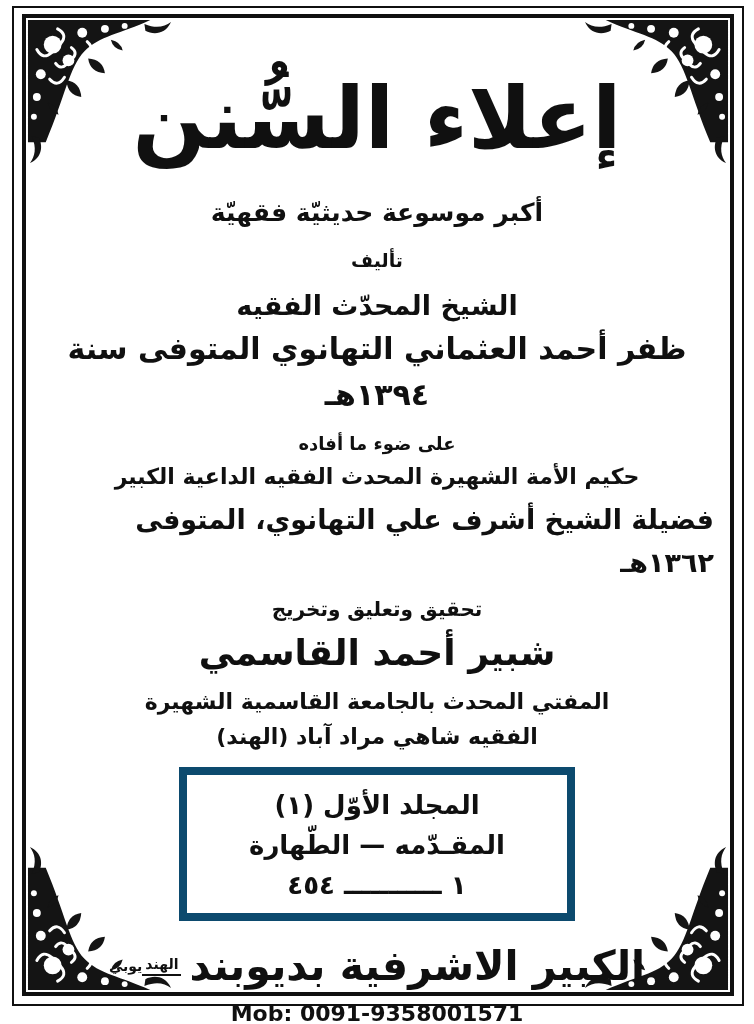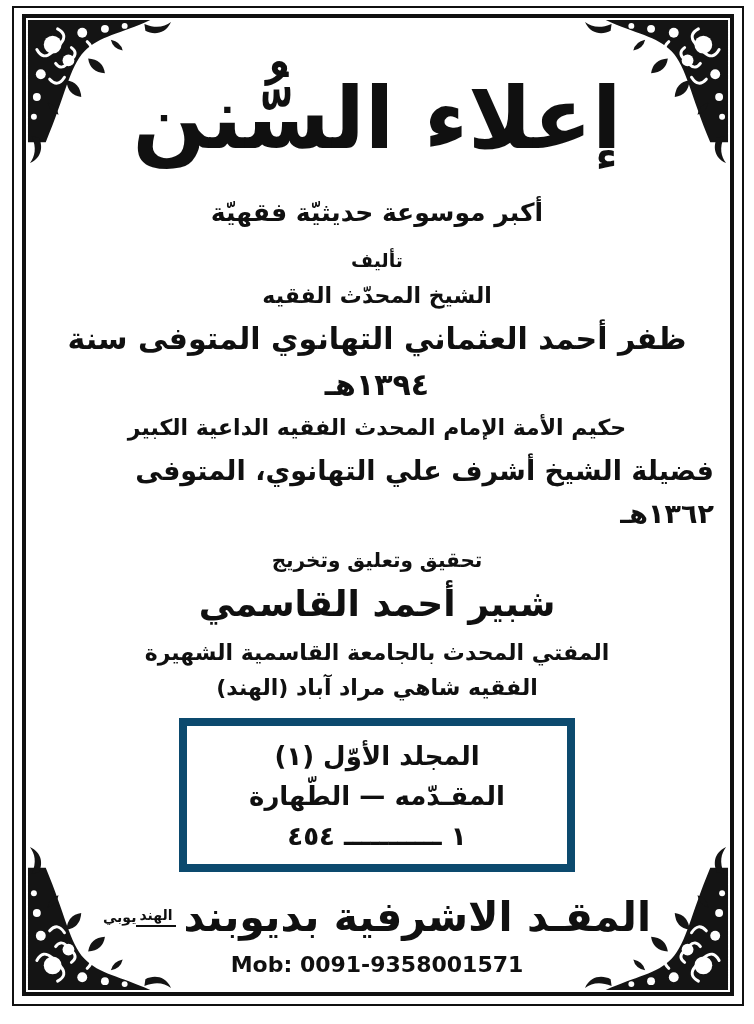--- a/index.html
+++ b/index.html
@@ -14,21 +14,21 @@
   .corner.tr{right:24px;top:18px;transform:scaleX(-1);}
   .corner.bl{left:26px;bottom:32px;transform:scaleY(-1);}
   .corner.br{right:24px;bottom:32px;transform:scale(-1,-1);}
   .content{
     position:absolute;left:40px;right:40px;top:30px;bottom:34px;
     direction:rtl;text-align:center;display:flex;flex-direction:column;align-items:center;
   }
   .book-title{font-size:86px;line-height:148px;font-weight:bold;letter-spacing:1px;margin-top:14px;}
   .book-subtitle{font-size:25px;line-height:38px;font-weight:bold;margin-top:2px;}
   .talif{font-size:19px;line-height:28px;font-weight:bold;margin-top:14px;}
-  .honor1{font-size:22px;line-height:33px;font-weight:bold;margin-top:5px;}
+  .honor1{font-size:27px;line-height:33px;font-weight:bold;margin-top:15px;}
   .author-name{font-size:30px;line-height:46px;font-weight:bold;margin-top:4px;}
   .basis-intro{font-size:18px;line-height:27px;font-weight:bold;margin-top:12px;}
   .honor2{font-size:22px;line-height:35px;font-weight:bold;margin-top:2px;}
   .basis-name{font-size:27px;line-height:43px;font-weight:bold;margin-top:4px;text-align:right;}
   .tahqiq{font-size:20px;line-height:31px;font-weight:bold;margin-top:10px;}
   .editor-name{font-size:36px;line-height:56px;font-weight:bold;}
   .editor-t1{font-size:22px;line-height:33px;font-weight:bold;margin-top:4px;}
   .editor-t2{font-size:22px;line-height:33px;font-weight:bold;margin-top:2px;}
   .volume-box{
     margin-top:14px;border:8px solid #0c4a6e;width:368px;padding:10px 6px 8px;
@@ -99,36 +99,37 @@
 
   <div class="content">
 
     <div class="book-title">إعلاء السُّنن</div>
     <div class="book-subtitle">أكبر موسوعة حديثيّة فقهيّة</div>
 
     <div class="talif">تأليف</div>
     <div class="honor1">الشيخ المحدّث الفقيه</div>
     <div class="author-name">ظفر أحمد العثماني التهانوي المتوفى سنة ١٣٩٤هـ</div>
 
-    <div class="honor2">حكيم الأمة الإمام المحدث الفقيه الداعية الكبير</div>
+    <div class="basis-intro">على ضوء ما أفاده</div>
+    <div class="honor2">حكيم الأمة الشهيرة المحدث الفقيه الداعية الكبير</div>
     <div class="basis-name">فضيلة الشيخ أشرف علي التهانوي، المتوفى ١٣٦٢هـ</div>
 
     <div class="tahqiq">تحقيق وتعليق وتخريج</div>
     <div class="editor-name">شبير أحمد القاسمي</div>
     <div class="editor-t1">المفتي المحدث بالجامعة القاسمية الشهيرة</div>
     <div class="editor-t2">الفقيه شاهي مراد آباد (الهند)</div>
 
     <div class="volume-box">
       <div class="vol-line">المجلد الأوّل (١)</div>
       <div class="vol-line">المقـدّمه — الطّهارة</div>
       <div class="vol-line">١ ـــــــــــ ٤٥٤</div>
     </div>
 
     <div class="publisher-row">
-      <div class="publisher-name">المقـد الاشرفية بديوبند</div>
+      <div class="publisher-name">الكبير الاشرفية بديوبند</div>
       <div class="publisher-loc">
         <span class="country">الهند</span>
         <span class="state">يوبي</span>
       </div>
     </div>
 
     <div class="phone">Mob: 0091-9358001571</div>
 
   </div>
 </div>

